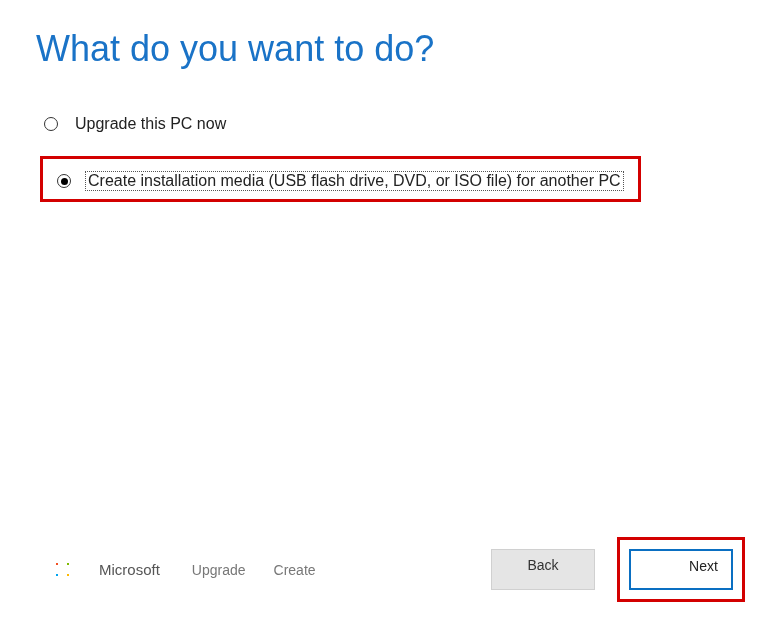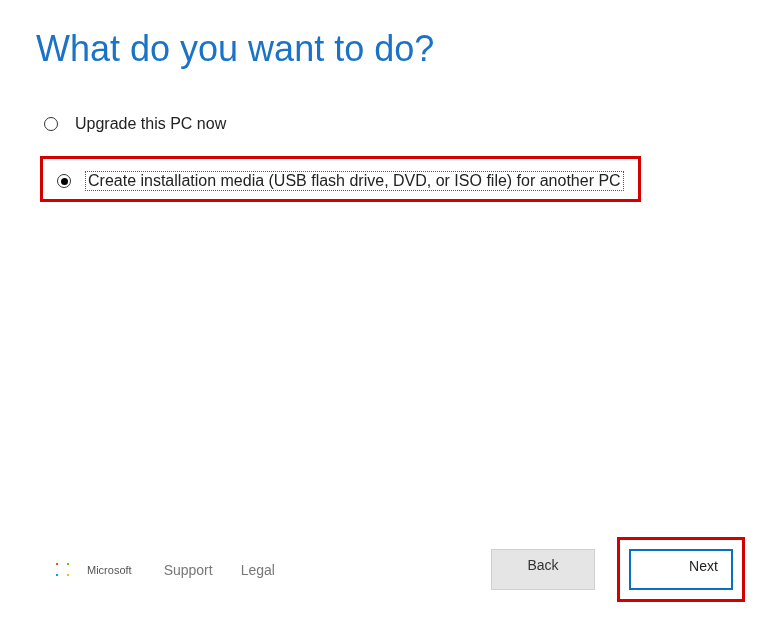--- a/index.html
+++ b/index.html
@@ -82,23 +82,23 @@
       margin-right: 4px;
       vertical-align: middle;
     }
     .ms-logo span:nth-child(1){ background:#f25022; }
     .ms-logo span:nth-child(2){ background:#7fba00; }
     .ms-logo span:nth-child(3){ background:#00a4ef; }
     .ms-logo span:nth-child(4){ background:#ffb900; }
     .ms-brand {
       display: flex;
       align-items: center;
-      gap: 6px;
+      gap: 18px;
       color: #555;
-      font-size: 11px;
+      font-size: 15px;
     }
     .footer-links { cursor: pointer; }
     .footer-right {
       display: flex;
       align-items: center;
       gap: 14px;
     }
     .btn {
       width: 104px;
       height: 41px;
@@ -150,22 +150,22 @@
   <div class="footer-left">
     <div class="ms-brand">
       <span class="ms-logo">
         <span></span>
           <span></span>
           <span></span>
           <span></span>
       </span>
       <span>Microsoft</span>
     </div>
-    <span class="footer-links">Support</span>
-    <span class="footer-links">Legal</span>
+    <span class="footer-links">Upgrade</span>
+    <span class="footer-links">Create</span>
   </div>
 
   <div class="footer-right">
     <div class="btn btn-back">Back</div>
     <div class="next-highlight">
       <div class="btn btn-next">Next</div>
     </div>
   </div>
 </div>
 

